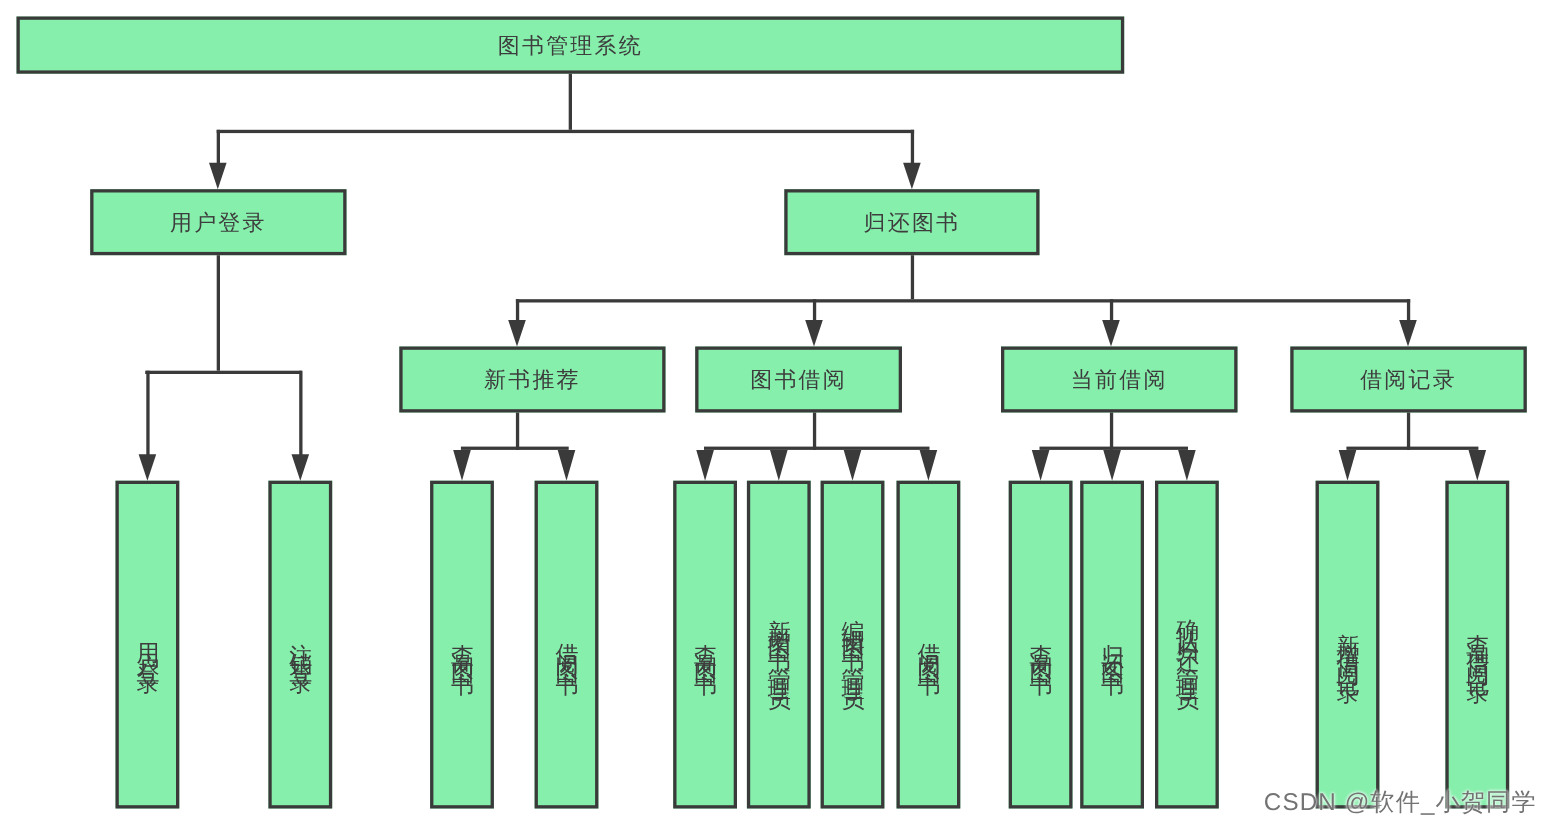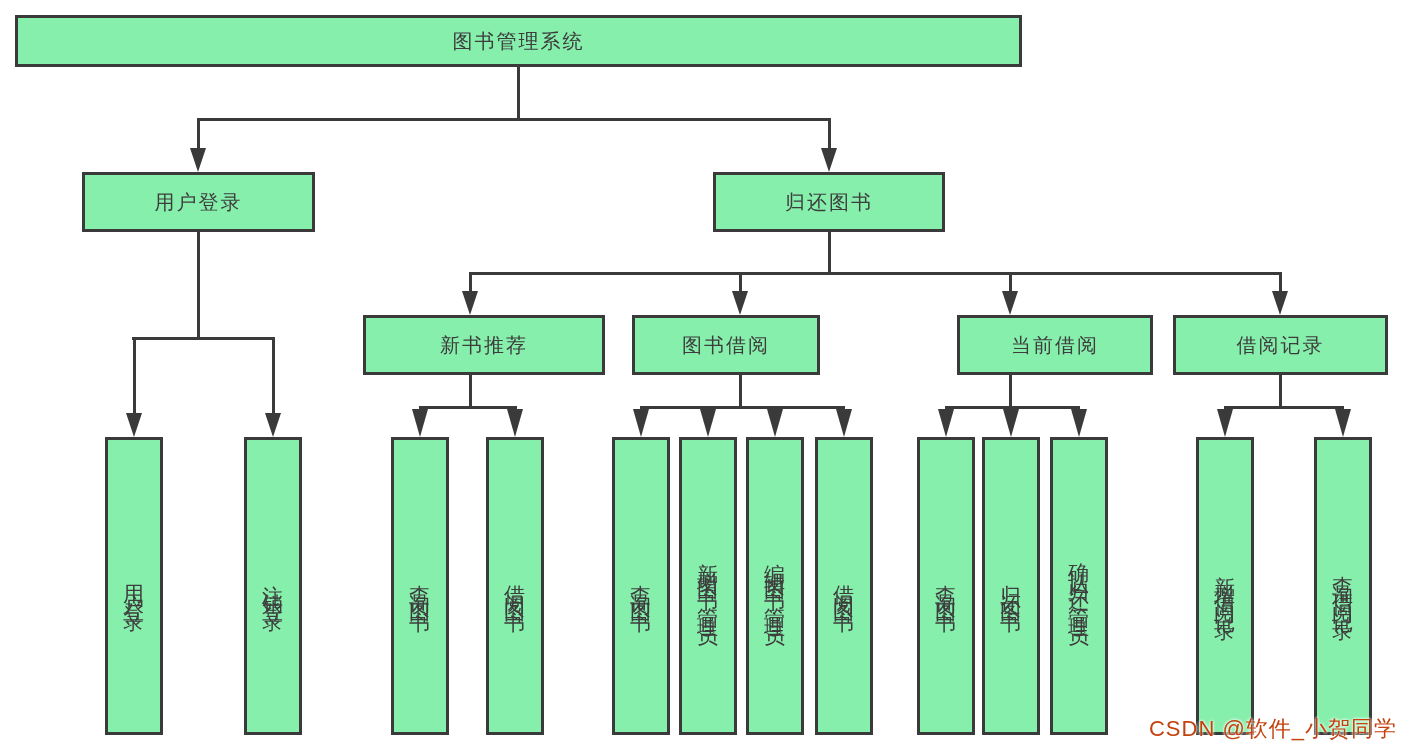--- a/index.html
+++ b/index.html
@@ -22,37 +22,37 @@
   .vline { position:absolute; width:3px;  background:#3a3a3a; }
   .arrow {
     position:absolute; width:0; height:0;
     border-left:8px solid transparent; border-right:8px solid transparent;
     border-top:24px solid #3a3a3a;
   }
   .arrow.tall { border-top-width:28px; }
 
   .watermark {
     position:absolute; right:8px; bottom:3px; z-index:5;
-    font-size:22px; color:#c2410c; letter-spacing:1px;
+    font-size:22px; color:#737373; letter-spacing:1px;
     text-shadow:0 0 3px #fff, 0 0 3px #fff;
   }
 </style>
 </head>
 <body>
 
 <div class="stage">
 
   <div class="node hnode" style="left:15px;top:15px;width:1007px;height:52px">图书管理系统</div>
 
   <div class="node hnode" style="left:82px;top:172px;width:233px;height:60px">用户登录</div>
   <div class="node hnode" style="left:713px;top:172px;width:232px;height:60px">归还图书</div>
 
   <div class="node hnode" style="left:363px;top:315px;width:242px;height:60px">新书推荐</div>
   <div class="node hnode" style="left:632px;top:315px;width:188px;height:60px">图书借阅</div>
-  <div class="node hnode" style="left:957px;top:315px;width:196px;height:60px">当前借阅</div>
+  <div class="node hnode" style="left:910px;top:315px;width:215px;height:60px">当前借阅</div>
   <div class="node hnode" style="left:1173px;top:315px;width:215px;height:60px">借阅记录</div>
 
   <div class="node vnode" style="left:105px">
     <span class="vtext">用户登录</span>
   </div>
   <div class="node vnode" style="left:244px">
     <span class="vtext">注销登录</span>
   </div>
 
   <div class="node vnode" style="left:391px">

